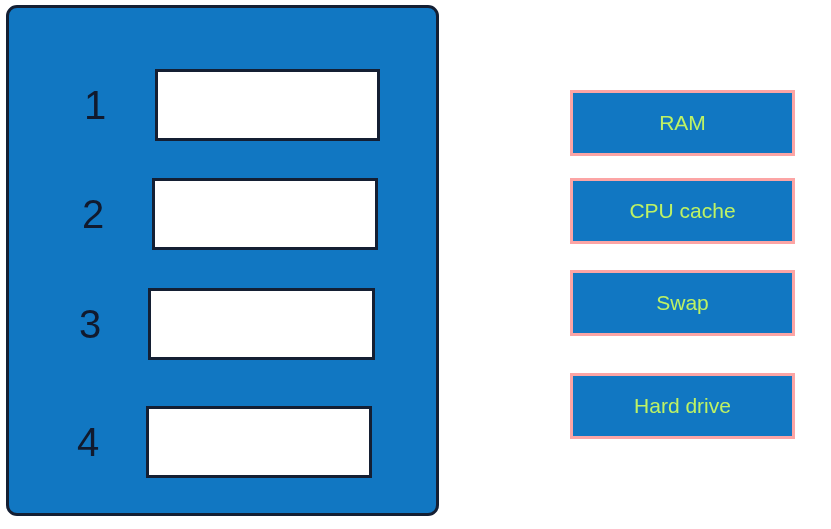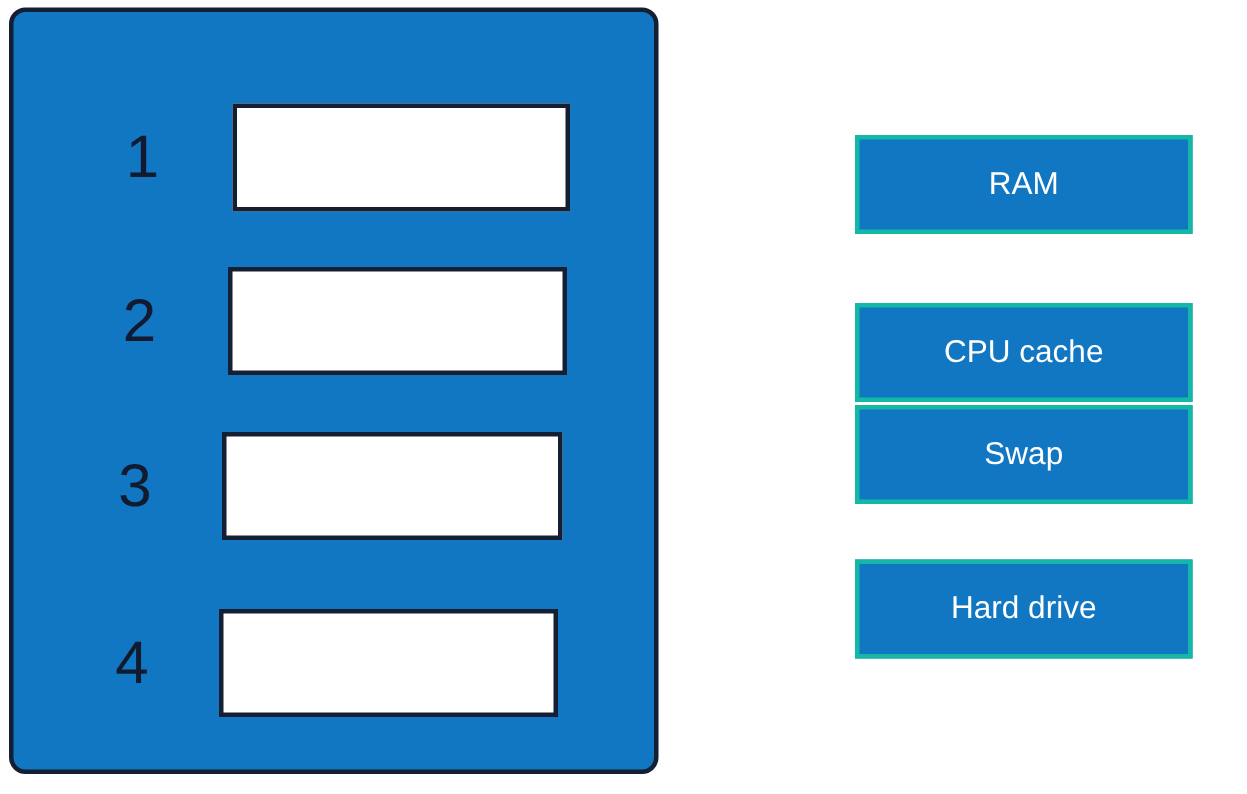--- a/index.html
+++ b/index.html
@@ -85,31 +85,31 @@
     top: 90px;
     width: 225px;
   }
   .term-chip {
     position: absolute;
     left: 0;
     width: 225px;
     height: 66px;
     box-sizing: border-box;
     background: #1177c2;
-    border: 3px solid #14b8a6;
+    border: 3px solid #fca5a5;
     display: flex;
     align-items: center;
     justify-content: center;
     font-size: 21px;
-    color: #ffffff;
+    color: #bef264;
     user-select: none;
     cursor: move;
   }
   .chip-0 { top: 0px; }
-  .chip-1 { top: 88px; margin-top: 24px; }
+  .chip-1 { top: 88px; }
   .chip-2 { top: 180px; }
   .chip-3 { top: 283px; }
 </style>
 </head>
 <body>
 
 <div id="screen">
 
   <div class="order-panel">
 

